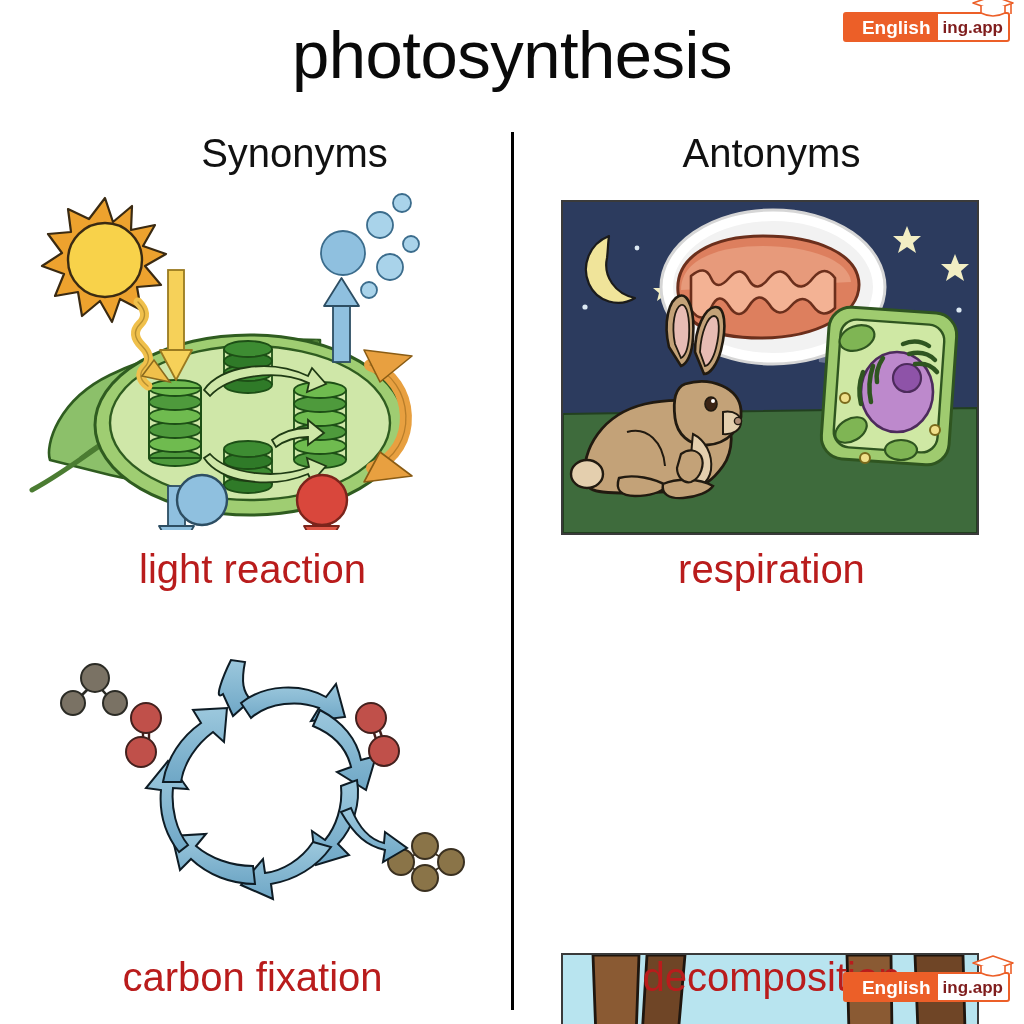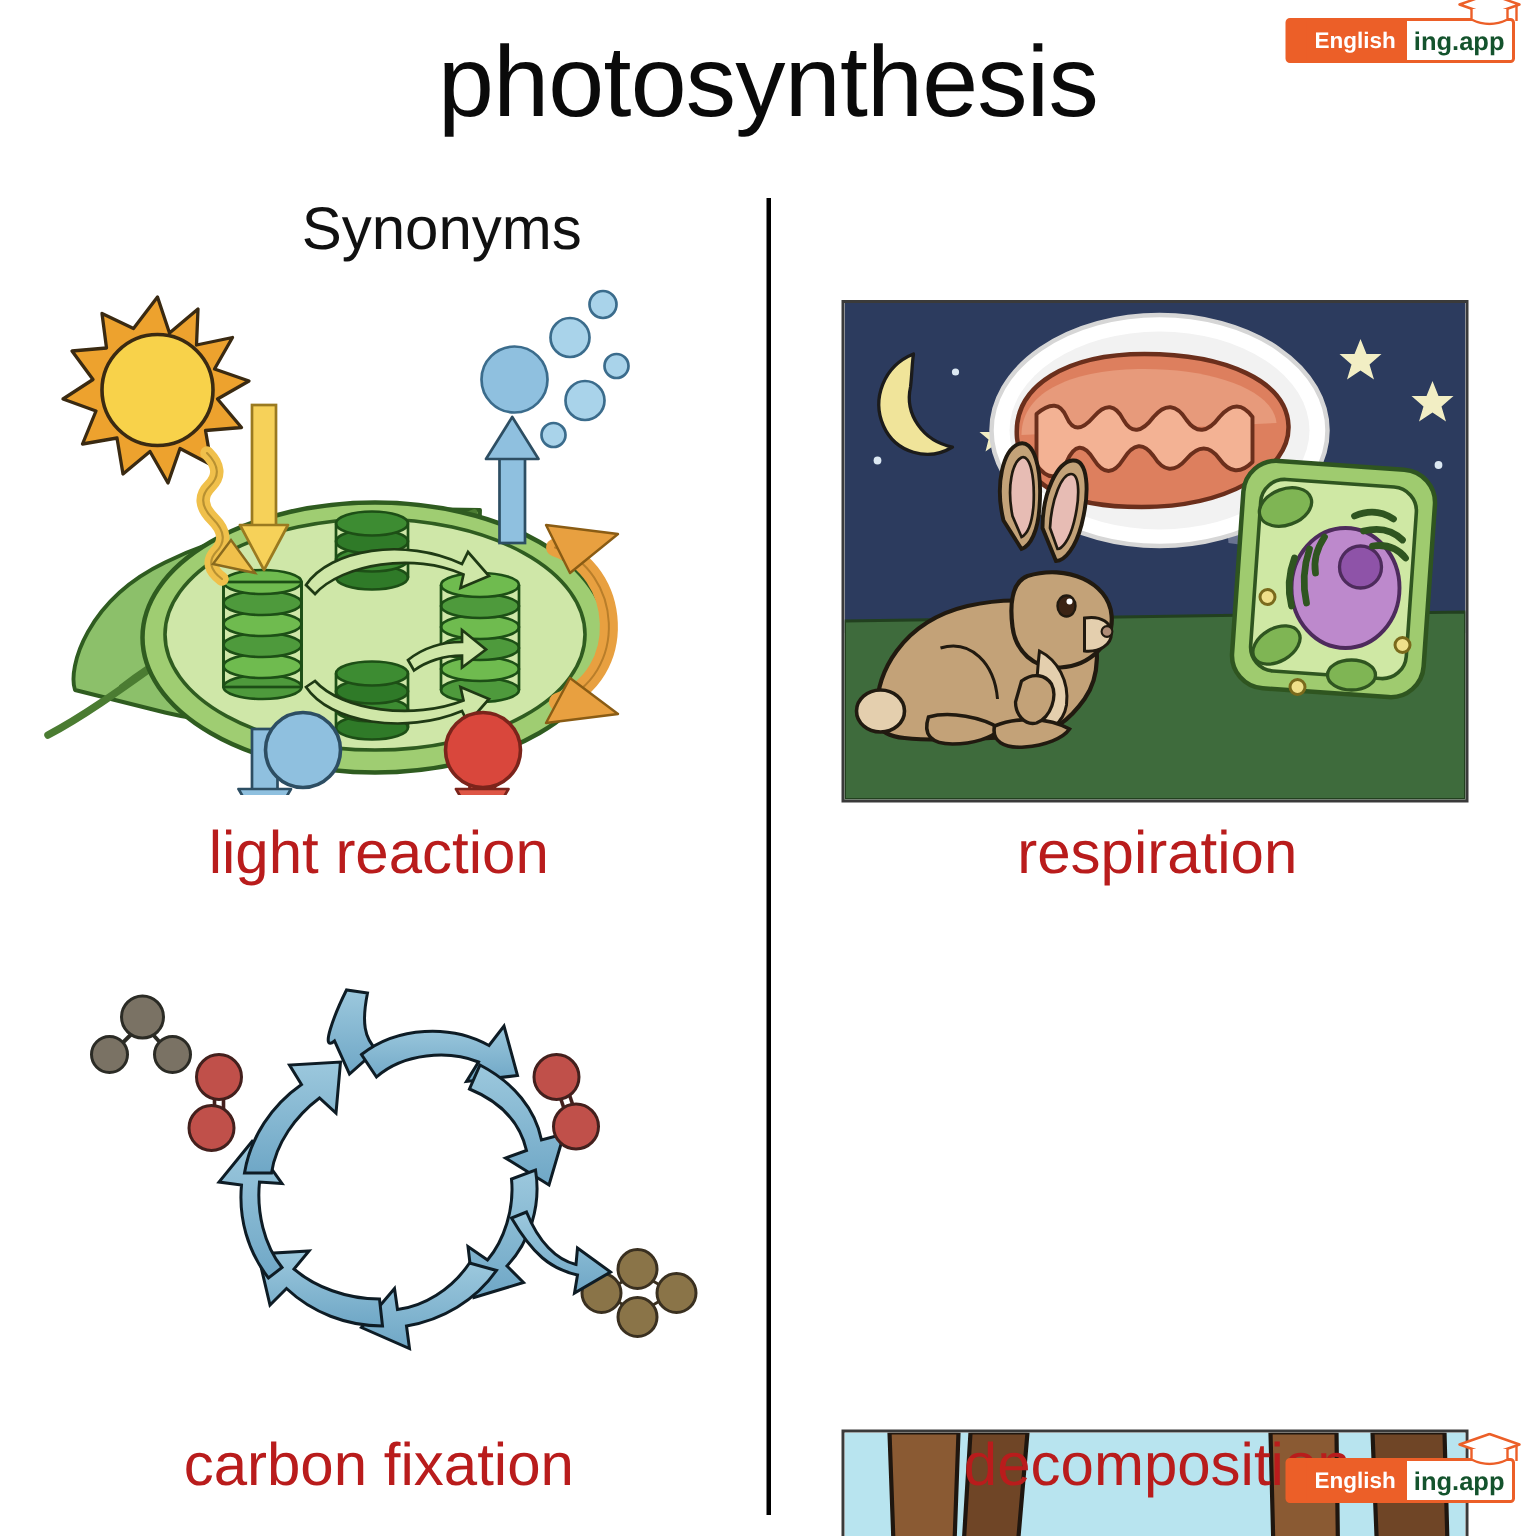--- a/index.html
+++ b/index.html
@@ -49,44 +49,45 @@
   .logo{
     position:absolute;display:block;
   }
   .logo .bar{
     display:flex;align-items:stretch;
     border:2px solid #ec5f28;border-radius:3px;
     overflow:hidden;height:26px;
     background:#ec5f28;
   }
   .logo .l1{
-    background:#ec5f28;color:#fff;font-size:15px;font-weight:700;
+    background:#ec5f28;color:#fff;font-size:19px;font-weight:700;
     padding:0 5px;display:flex;align-items:center;line-height:1;margin-left:12px;
   }
   .logo .l2{
-    background:#fff;color:#14532d;font-size:17px;font-weight:700;
+    background:#fff;color:#7f1d1d;font-size:17px;font-weight:700;
     padding:0 5px;display:flex;align-items:center;line-height:1;
     border-left:2px solid #ec5f28;
   }
   .logo .cap-hat{
     position:absolute;right:-4px;top:-17px;width:42px;height:22px;
   }
   #logo-top{right:14px;top:12px;}
   #logo-bottom{right:14px;top:972px;}
 
   svg{display:block;}
 </style>
 </head>
 <body>
 
 <div class="page">
 
   <div class="title">photosynthesis</div>
 
   <div class="col-head syn">Synonyms</div>
+  <div class="col-head ant">Antonyms</div>
 
   <div class="divider"></div>
 
   <div class="art" style="left:20px;top:190px;width:460px;height:340px;">
     <svg width="460" height="340" viewBox="0 0 460 340">
 
       <g>
         <g fill="#eda22e" stroke="#3a2a12" stroke-width="2.2" stroke-linejoin="round">
           <polygon points="85,8 93,32 112,16 111,40 135,35 123,56 146,64 125,76 141,95 117,97 121,120 100,109 92,132 80,111 62,126 58,102 35,106 44,84 22,76 42,63 28,44 51,42 48,19 69,29"></polygon>
         </g>

